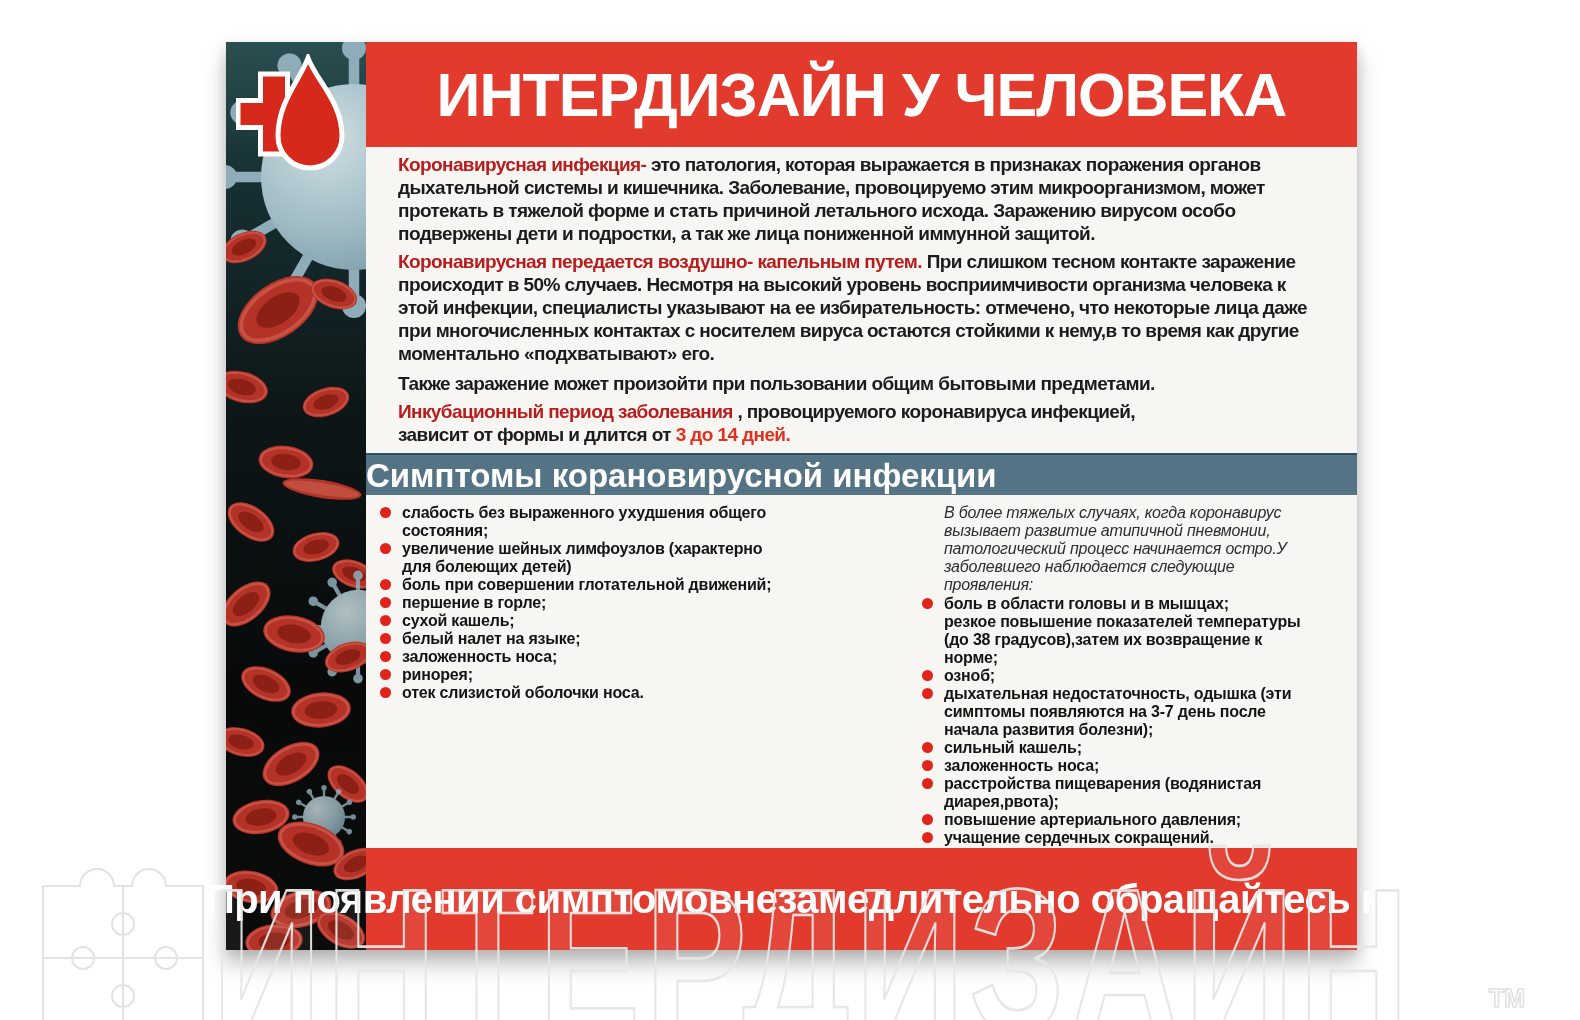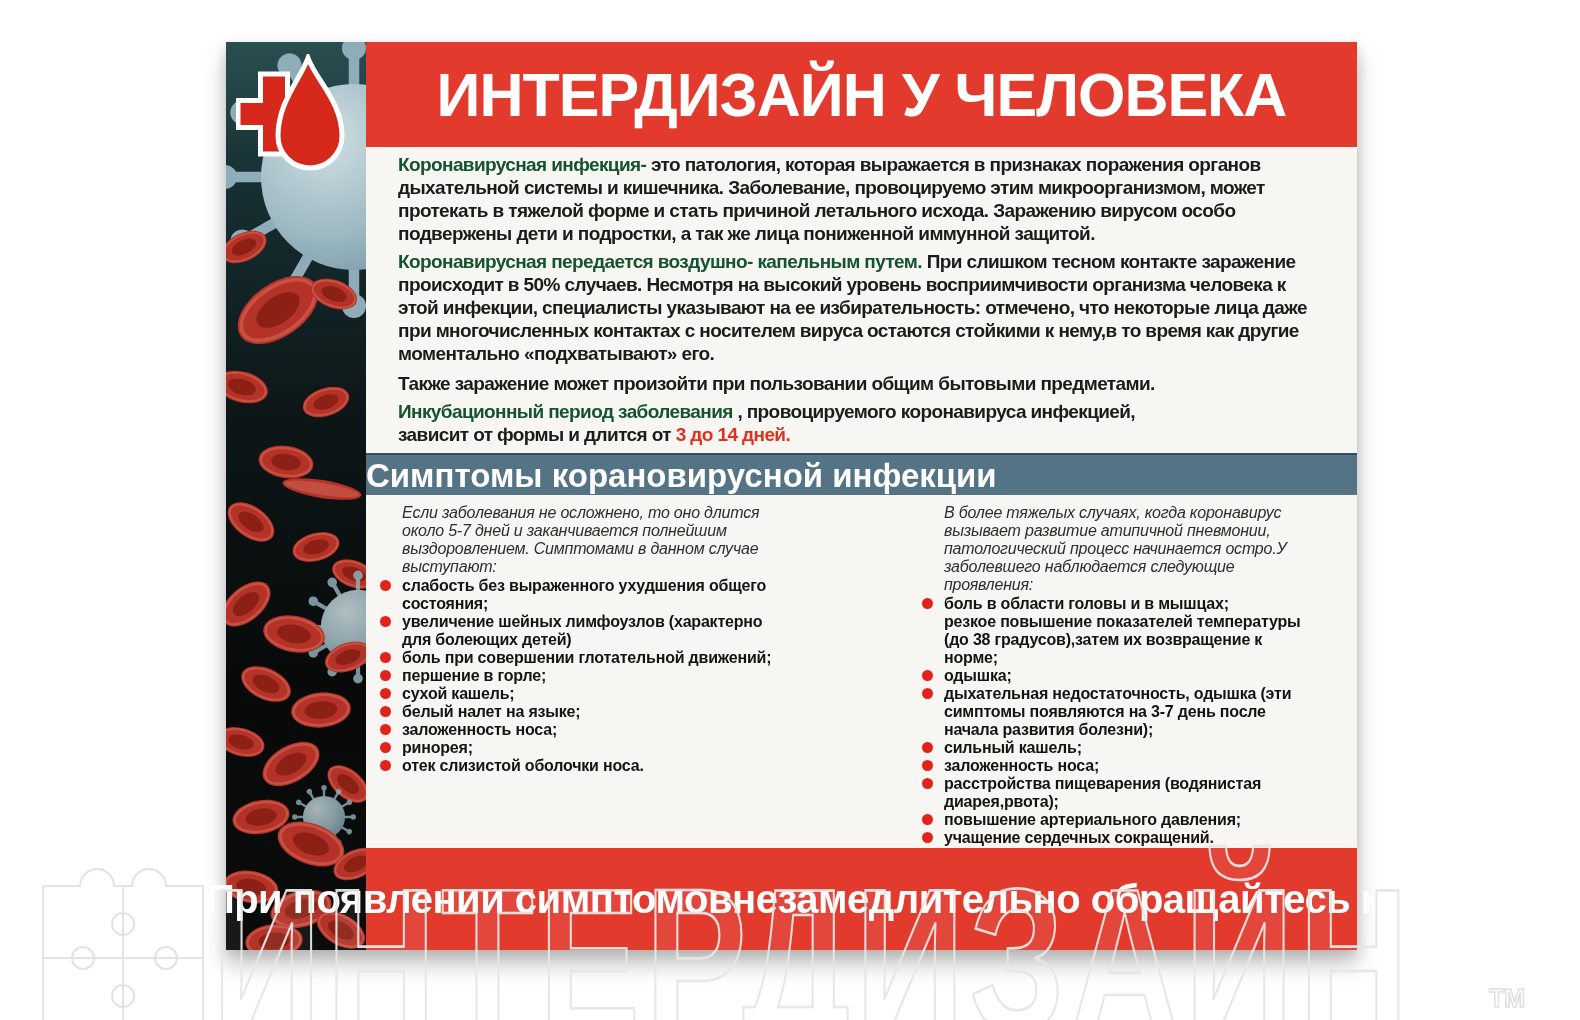--- a/index.html
+++ b/index.html
@@ -42,21 +42,21 @@
   .title-banner .t{
     color:#fff;font-weight:bold;font-size:61px;letter-spacing:-1px;white-space:nowrap;
   }
   .paras{position:absolute;left:0;top:105px;right:0;padding:6px 8px 0 32px;}
   .para{
     font-size:19px;line-height:23px;font-weight:bold;color:#1b1b1b;
     letter-spacing:-0.6px;white-space:pre-line;margin:0 0 5px 0;
   }
   .para.p2{margin-bottom:7px;}
   .para.p3{margin-bottom:5px;}
-  .lead{color:#14532d;}
+  .lead{color:#b91c1c;}
   .tail{color:#e0311e;}
   .section-header{
     position:absolute;left:0;top:411px;right:0;height:42px;
     background:#547384;border-top:2px solid #31505f;
     color:#fff;font-weight:bold;font-size:33px;line-height:42px;
     box-sizing:border-box;
   }
   .columns{position:absolute;left:0;top:458px;right:0;bottom:102px;}
   .col{position:absolute;top:4px;}
   .col.mild{left:14px;width:400px;}
@@ -197,24 +197,20 @@
 моментально «подхватывают» его.</span></div>
       <div class="para p3"><span>Также заражение может произойти при пользовании общим бытовыми предметами.</span></div>
       <div class="para p4"><span class="lead">Инкубационный период заболевания</span><span> , провоцируемого коронавируса инфекцией,
 зависит от формы и длится от </span><span class="tail">3 до 14 дней.</span></div>
     </div>
 
     <div class="section-header">Симптомы корановирусной инфекции</div>
 
     <div class="columns">
       <div class="col mild">
-        <p class="col-intro">Если заболевания не осложнено, то оно длится
-около 5-7 дней и заканчивается полнейшим
-выздоровлением. Симптомами в данном случае
-выступают:</p>
         <ul class="sym-list">
           <li>слабость без выраженного ухудшения общего
 состояния;</li>
           <li>увеличение шейных лимфоузлов (характерно
 для болеющих детей)</li>
           <li>боль при совершении глотательной движений;</li>
           <li>першение в горле;</li>
           <li>сухой кашель;</li>
           <li>белый налет на языке;</li>
           <li>заложенность носа;</li>
@@ -226,21 +222,21 @@
         <p class="col-intro">В более тяжелых случаях, когда коронавирус
 вызывает развитие атипичной пневмонии,
 патологический процесс начинается остро.У
 заболевшего наблюдается следующие
 проявления:</p>
         <ul class="sym-list">
           <li>боль в области головы и в мышцах;
 резкое повышение показателей температуры
 (до 38 градусов),затем их возвращение к
 норме;</li>
-          <li>одышка;</li>
+          <li>озноб;</li>
           <li>дыхательная недостаточность, одышка (эти
 симптомы появляются на 3-7 день после
 начала развития болезни);</li>
           <li>сильный кашель;</li>
           <li>заложенность носа;</li>
           <li>расстройства пищеварения (водянистая
 диарея,рвота);</li>
           <li>повышение артериального давления;</li>
           <li>учащение сердечных сокращений.</li>
         </ul>

